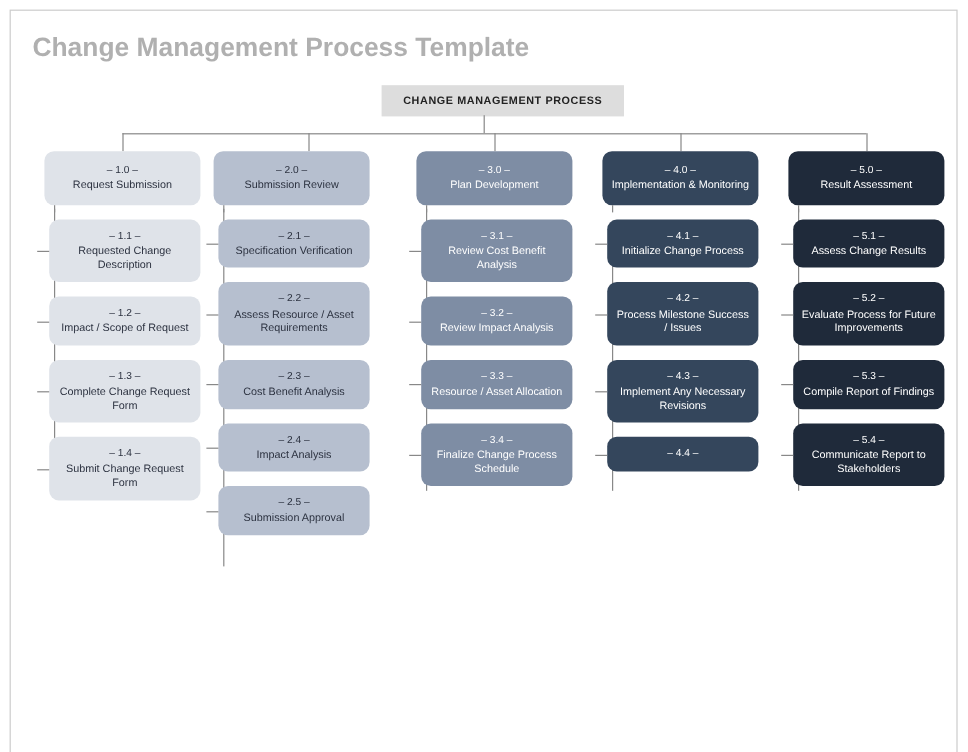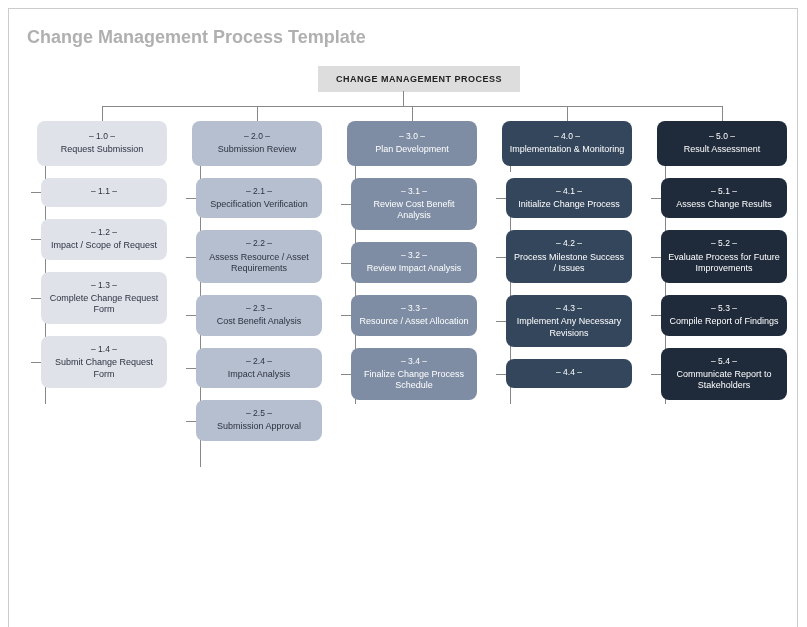--- a/index.html
+++ b/index.html
@@ -9,21 +9,21 @@
     padding: 8px;
     width: 807px;
   }
   .outer {
     border: 1px solid #ccc;
     padding: 18px 18px 24px 18px;
     width: 790px;
     position: relative;
   }
   .title {
-    font-size: 18px;
+    font-size: 22px;
     font-weight: bold;
     color: #b0b0b0;
     margin-bottom: 18px;
   }
   .diagram {
     position: relative;
     height: 540px;
   }
   .root-box {
     position: absolute;
@@ -120,21 +120,21 @@
 
   
   .c1 .hdr, .c1 .step { background: #dfe3e9; color: #2c3240; }
   .c2 .hdr, .c2 .step { background: #b6bfcf; color: #2c3240; }
   .c3 .hdr, .c3 .step { background: #7e8da4; color: #fff; }
   .c4 .hdr, .c4 .step { background: #34465c; color: #fff; }
   .c5 .hdr, .c5 .step { background: #1f2a3a; color: #fff; }
 
   
   .col1 { left: 10px; }
-  .col2 { left: 165px; }
+  .col2 { left: 151px; }
   .col3 { left: 320px; }
   .col4 { left: 475px; }
   .col5 { left: 630px; }
 </style>
 </head>
 <body>
 
 <div class="outer">
   <div class="title">Change Management Process Template</div>
 
@@ -150,20 +150,21 @@
     <div class="v-col" style="left:695px;"></div>
 
     <div class="col col1 c1">
       <div class="hdr">
         <span class="num">– 1.0 –</span>
         <span class="lbl">Request Submission</span>
       </div>
       <div class="spine" style="top:48px; height:235px;"></div>
       <div class="step">
         <span class="num">– 1.1 –</span>
+        <span class="lbl">Requested Change Description</span>
       </div>
       <div class="step">
         <span class="num">– 1.2 –</span>
         <span class="lbl">Impact / Scope of Request</span>
       </div>
       <div class="step">
         <span class="num">– 1.3 –</span>
         <span class="lbl">Complete Change Request Form</span>
       </div>
       <div class="step">

